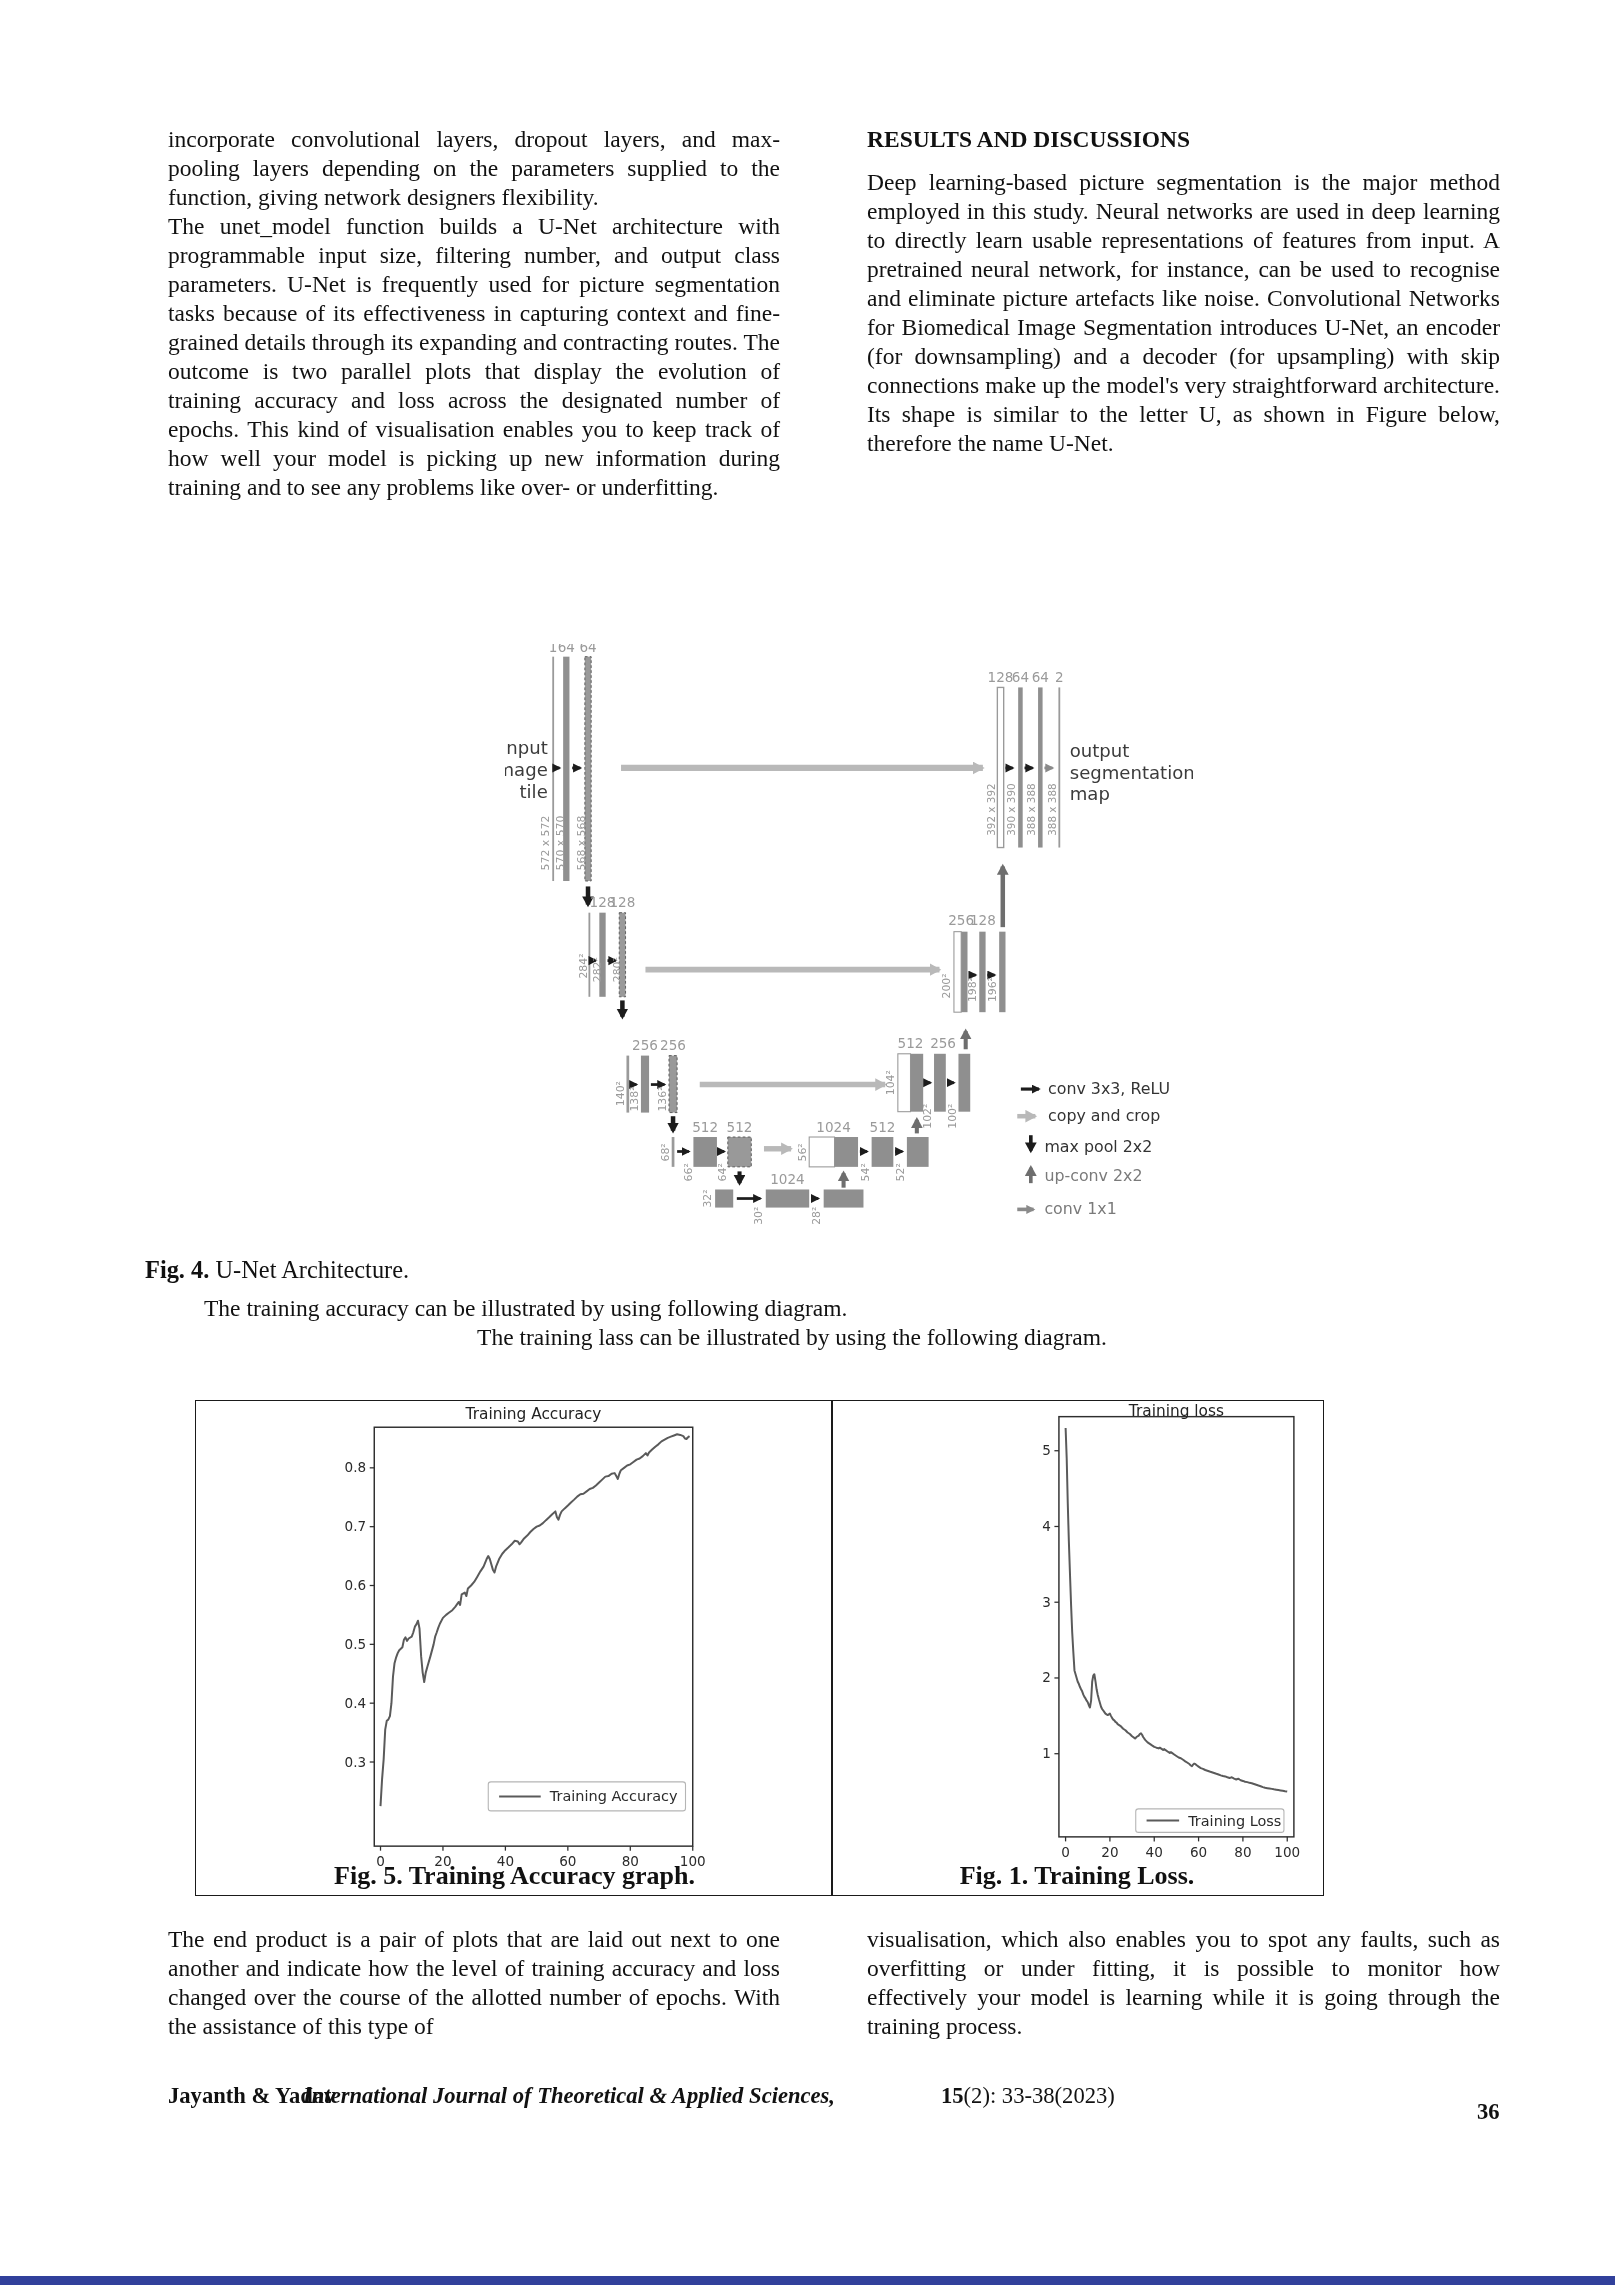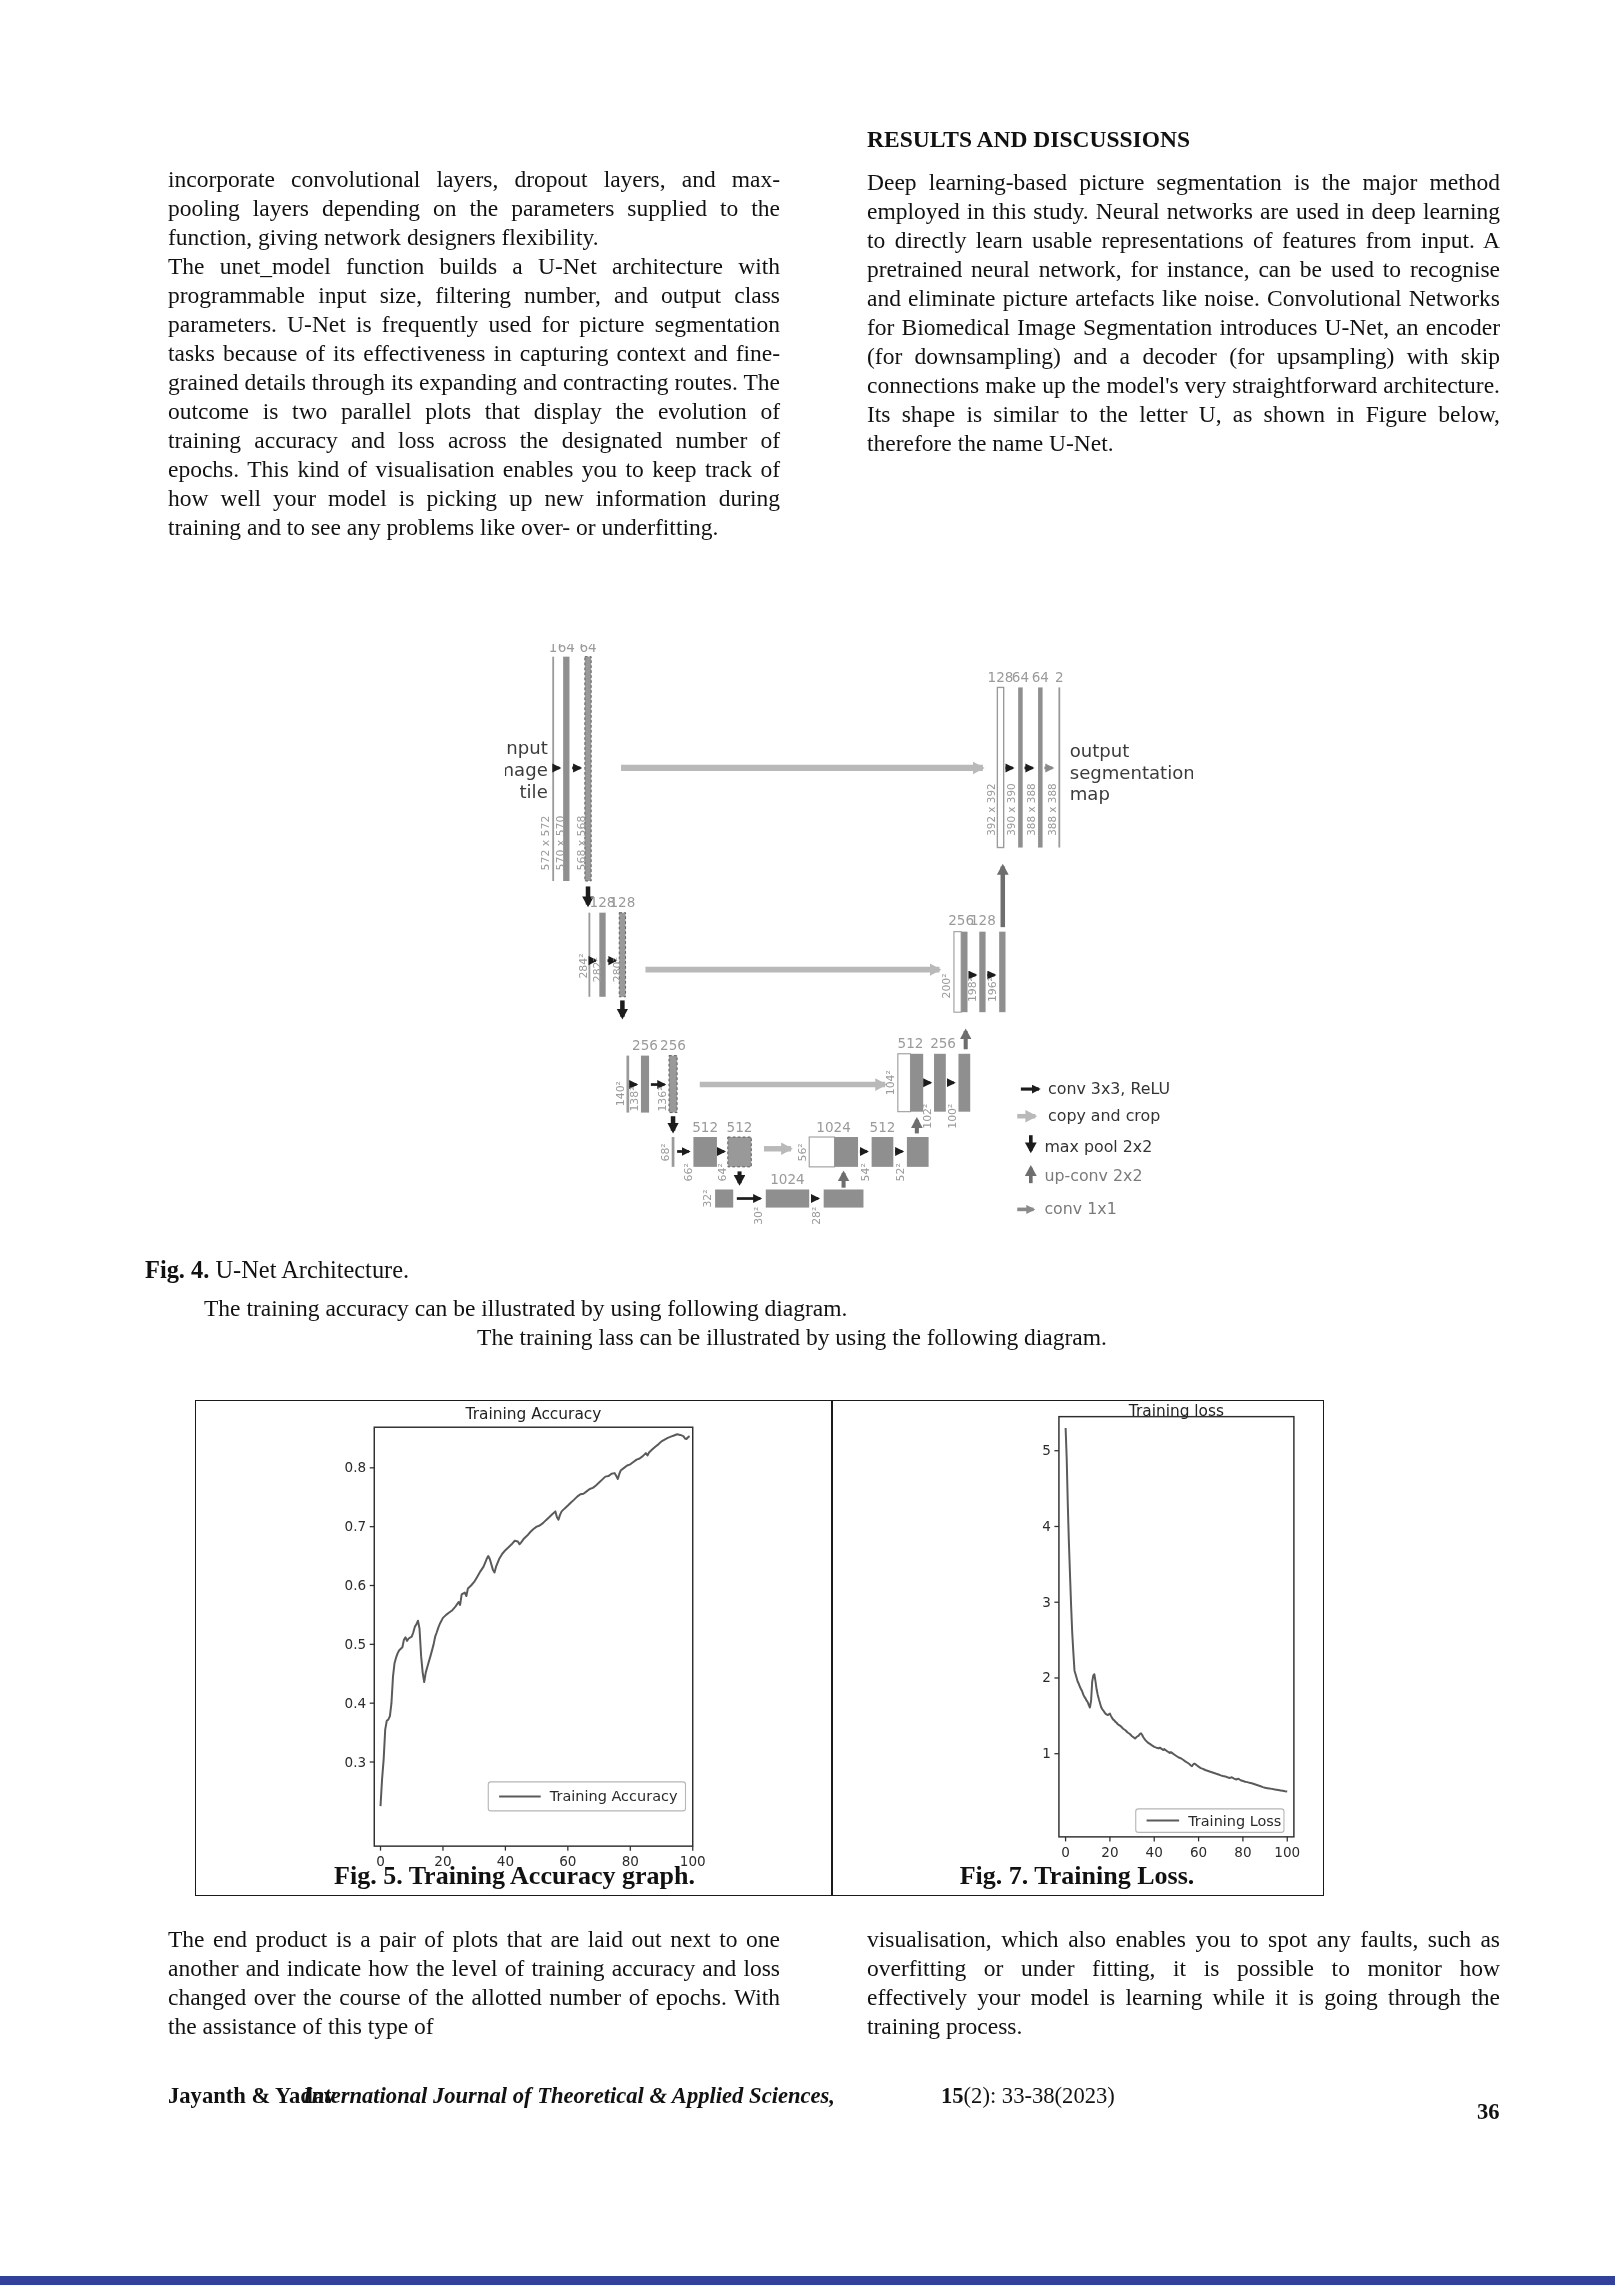--- a/index.html
+++ b/index.html
@@ -26,21 +26,21 @@
   .dim-s{font:11.5px "DejaVu Sans",sans-serif;fill:#9a9a9a;}
   .io{font:20px "DejaVu Sans",sans-serif;fill:#3c3c3c;}
   .leg1{font:17.5px "DejaVu Sans",sans-serif;fill:#333;}
   .leg2{font:17.5px "DejaVu Sans",sans-serif;fill:#7a7a7a;}
 </style>
 </head>
 <body>
 
 <div class="page">
 
-  <div class="abs" style="left:168px;top:125px;width:612px;margin-top:40px;">
+  <div class="abs" style="left:168px;top:125px;width:612px;">
     <p class="body">incorporate convolutional layers, dropout layers, and max-pooling layers depending on the parameters supplied to the function, giving network designers flexibility.</p>
     <p class="body">The unet_model function builds a U-Net architecture with programmable input size, filtering number, and output class parameters. U-Net is frequently used for picture segmentation tasks because of its effectiveness in capturing context and fine-grained details through its expanding and contracting routes. The outcome is two parallel plots that display the evolution of training accuracy and loss across the designated number of epochs. This kind of visualisation enables you to keep track of how well your model is picking up new information during training and to see any problems like over- or underfitting.</p>
   </div>
 
   <div class="abs" style="left:867px;top:125px;width:633px;">
     <div class="heading">RESULTS AND DISCUSSIONS</div>
     <p class="body">Deep learning-based picture segmentation is the major method employed in this study. Neural networks are used in deep learning to directly learn usable representations of features from input. A pretrained neural network, for instance, can be used to recognise and eliminate picture artefacts like noise. Convolutional Networks for Biomedical Image Segmentation introduces U-Net, an encoder (for downsampling) and a decoder (for upsampling) with skip connections make up the model's very straightforward architecture. Its shape is similar to the letter U, as shown in Figure below, therefore the name U-Net.</p>
   </div>
 
   <svg class="abs" style="left:505px;top:644px;" width="688" height="588" viewBox="0 0 760 650">
@@ -287,21 +287,21 @@
         <text x="380" y="16" text-anchor="middle" class="ctitle">Training loss</text>
         <polyline points="257.4,29.6 258.6,63.1 259.8,113.4 261.0,155.3 262.3,193.0 263.5,226.5 264.7,255.9 265.9,276.8 267.2,297.8 268.4,302.0 269.6,306.2 270.8,310.3 272.1,312.9 273.3,316.2 274.5,318.7 275.8,321.2 277.0,324.6 278.2,327.1 279.4,328.8 280.7,331.3 281.9,333.0 283.1,336.3 284.3,338.8 285.6,331.3 286.8,310.3 288.0,303.6 289.2,302.0 290.5,310.3 291.7,318.7 292.9,324.6 294.2,329.6 295.4,333.8 296.6,338.0 297.8,340.5 299.1,342.2 300.3,343.9 301.5,345.6 302.7,346.4 304.0,347.2 305.2,346.4 306.4,345.6 307.6,348.1 308.9,350.6 310.1,352.3 311.3,353.1 312.5,354.8 313.8,355.6 315.0,357.3 316.2,358.1 318.7,359.8 321.1,362.3 323.6,364.0 326.0,366.5 328.5,368.2 330.9,370.7 333.4,372.4 334.6,373.2 335.8,371.5 338.3,369.9 339.5,368.2 340.8,367.3 342.0,369.0 343.2,371.5 344.4,373.2 345.7,374.9 348.1,377.4 350.6,379.1 353.0,380.8 355.5,382.4 357.9,383.3 360.4,384.1 361.6,383.3 362.8,384.1 365.3,385.8 366.5,384.9 367.7,385.8 370.2,387.5 372.6,389.1 373.9,388.3 375.1,389.1 377.5,390.8 380.0,392.5 382.5,394.2 384.9,395.0 387.4,396.7 389.8,398.4 392.3,400.0 394.7,401.7 395.9,403.0 397.2,403.8 398.4,402.1 399.6,400.9 400.8,401.3 402.1,402.5 404.5,404.2 407.0,405.9 409.4,406.7 411.9,408.0 414.3,408.8 416.8,409.7 419.2,410.5 421.7,411.3 424.2,412.2 426.6,413.0 429.1,413.9 431.5,414.7 434.0,415.1 436.4,416.0 438.9,416.8 440.1,416.4 441.3,416.0 442.5,416.8 443.8,417.6 446.2,418.5 447.5,418.0 448.7,417.6 449.9,418.5 451.1,419.3 453.6,420.1 456.0,421.0 458.5,421.4 460.9,422.2 463.4,422.7 465.8,423.5 468.3,424.3 470.8,425.2 473.2,426.0 475.7,426.9 478.1,427.7 480.6,428.1 483.0,428.5 485.5,428.9 487.9,429.4 490.4,429.8 492.8,430.2 495.3,430.6 497.7,431.0 500.2,431.5 502.6,431.9" fill="none" stroke="#5a5a5a" stroke-width="2.2" stroke-linejoin="round"></polyline>
         <rect x="335" y="451" width="164" height="26" rx="3" fill="#ffffff" stroke="#b5b5b5" stroke-width="1.2"></rect>
         <line x1="347" y1="464" x2="383" y2="464" stroke="#5a5a5a" stroke-width="2.2"></line>
         <text x="393" y="469.5" class="cleg">Training Loss</text>
       </svg>
     <div class="chart-caption" style="left:0;top:460px;width:637px;">
       <b>Fig. 5.</b><span> Training Accuracy graph.</span>
     </div>
     <div class="chart-caption" style="left:637px;top:460px;width:488px;">
-      <b>Fig. 7.</b><span> Training Loss.</span>
+      <b>Fig. 1.</b><span> Training Loss.</span>
     </div>
   </div>
 
   <div class="abs" style="left:168px;top:1925px;width:612px;">
     <p class="body">The end product is a pair of plots that are laid out next to one another and indicate how the level of training accuracy and loss changed over the course of the allotted number of epochs. With the assistance of this type of</p>
   </div>
   <div class="abs" style="left:867px;top:1925px;width:633px;">
     <p class="body">visualisation, which also enables you to spot any faults, such as overfitting or under fitting, it is possible to monitor how effectively your model is learning while it is going through the training process.</p>
   </div>
 

